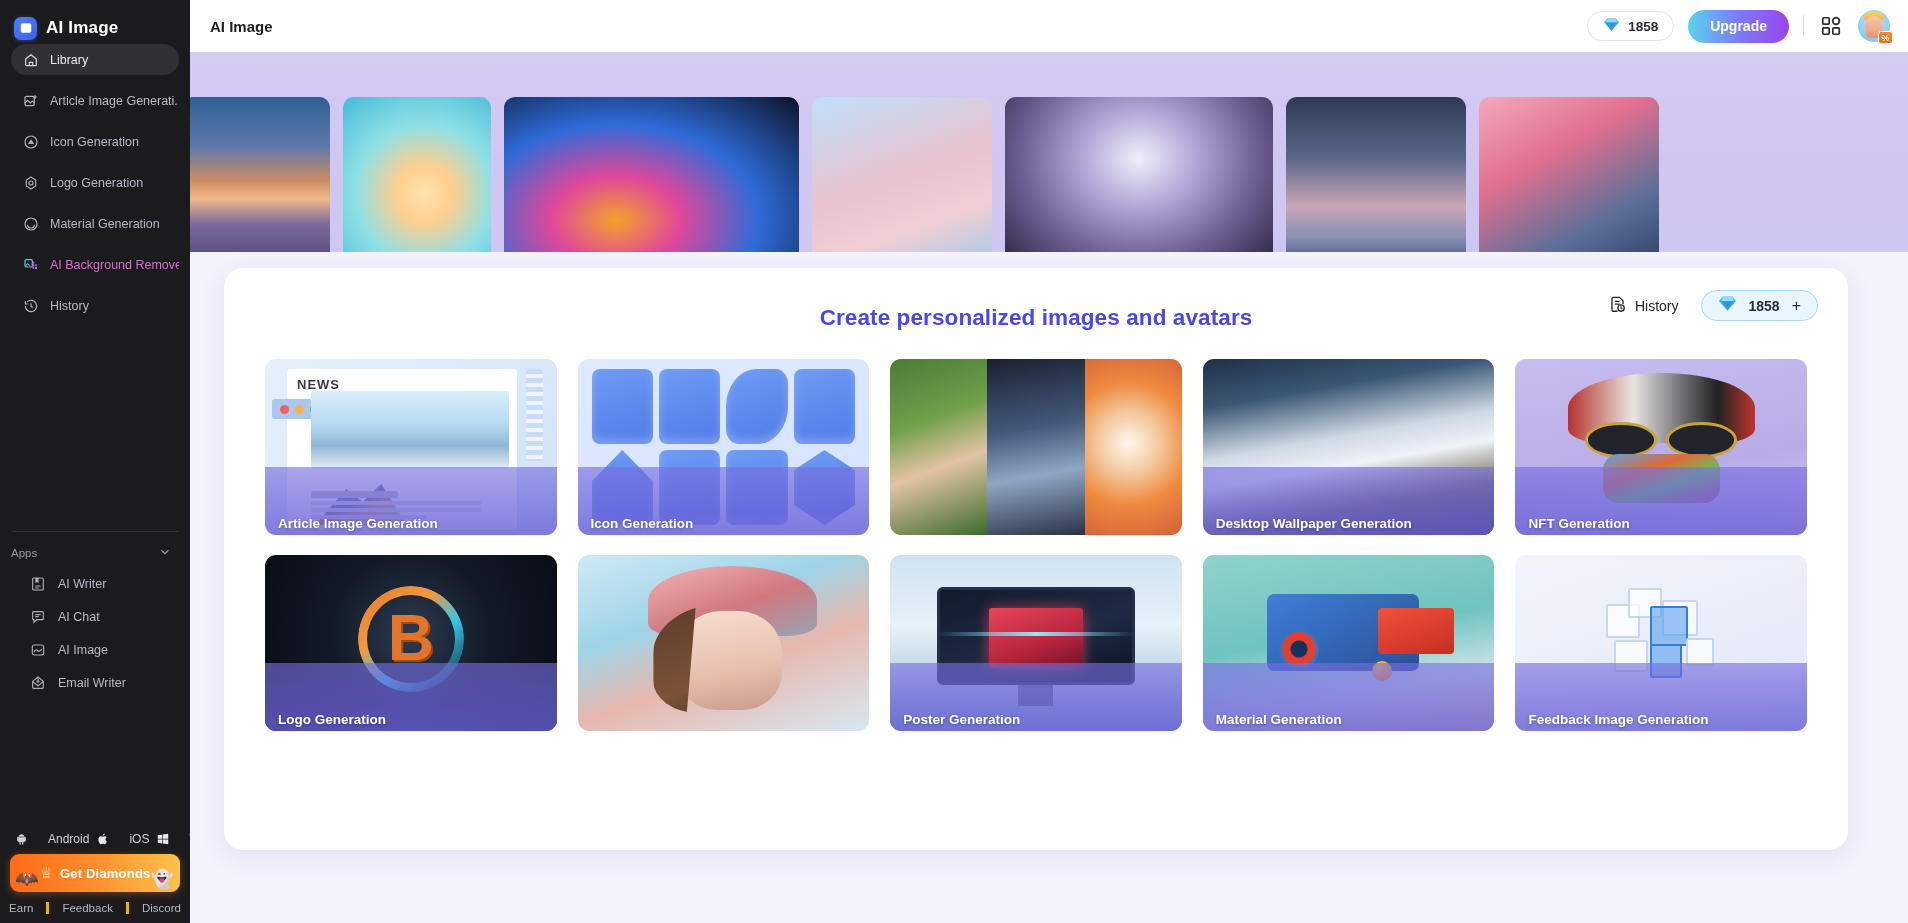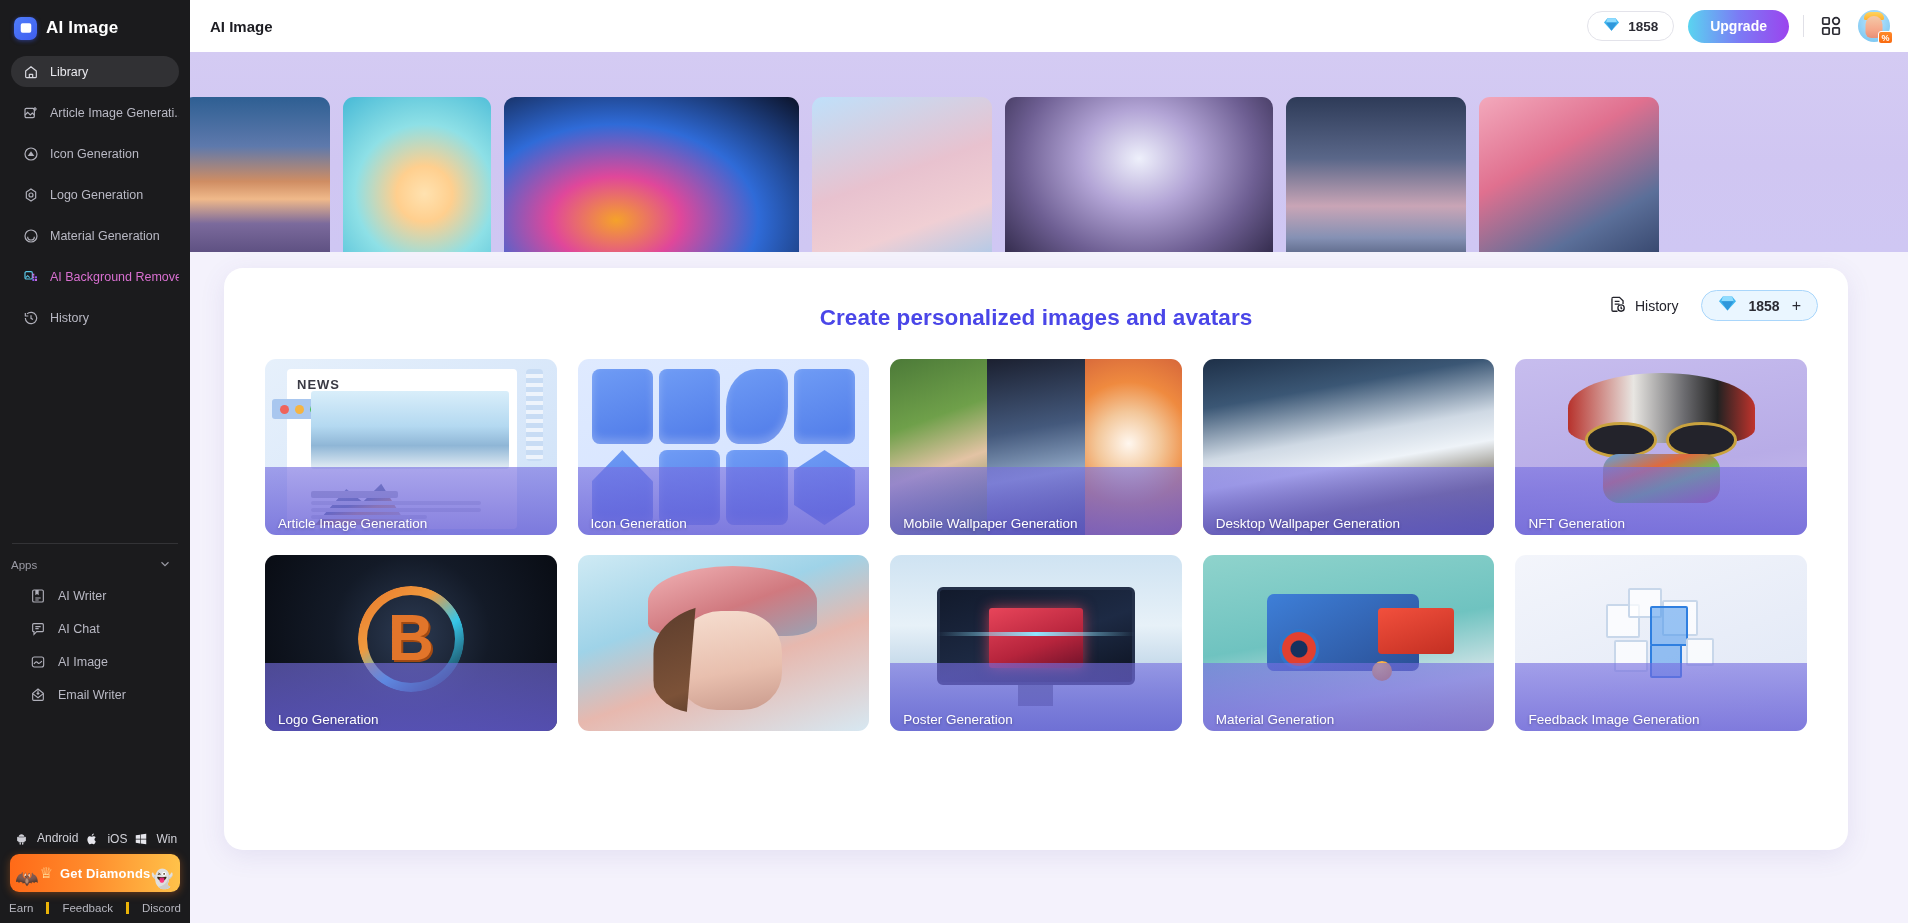--- a/index.html
+++ b/index.html
@@ -23,21 +23,21 @@
   .brand { display: flex; align-items: center; gap: 9px; padding: 12px 0 0 14px; height: 44px; }
   .brand-logo {
     width: 23px; height: 23px; border-radius: 7px;
     background: linear-gradient(140deg,#4f7dfb,#3f5ef0);
     display: flex; align-items: center; justify-content: center;
     box-shadow: 0 1px 4px rgba(60,90,240,.5);
   }
   .brand-logo svg { display:block; }
   .brand-name { color: #ffffff; font-size: 17px; font-weight: 700; letter-spacing: .2px; }
 
-  .nav { margin-top: 12px; padding: 0 11px; display: flex; flex-direction: column; gap: 10px; }
+  .nav { padding: 0 11px; display: flex; flex-direction: column; gap: 10px; }
   .nav-item {
     display: flex; align-items: center; gap: 11px;
     height: 31px; padding: 0 11px; border-radius: 16px;
     font-size: 12.5px; color: #b9b9c4; cursor: pointer;
     white-space: nowrap; overflow: hidden;
   }
   .nav-item .ico { width: 17px; height: 17px; flex: 0 0 17px; display:flex; align-items:center; justify-content:center; }
   .nav-item.active { background: #313134; color: #e9e9ee; }
   .nav-item.accent { color: #d86fd0; }
 
@@ -50,21 +50,21 @@
   }
   .apps-list { padding: 0 11px; display:flex; flex-direction:column; gap:2px; }
   .apps-list .nav-item { padding-left: 18px; gap: 12px; }
 
   .spacer { flex: 1 1 auto; }
 
   .platforms {
     display: flex; align-items: center; gap: 7px;
     padding: 0 12px 8px 14px; font-size: 12px; color: #d2d2d9;
   }
-  .platforms .pf { display: flex; gap: 8px; margin-top: 47px; }
+  .platforms .pf { display: flex; align-items: center; gap: 19px; margin-top: 47px; }
   .platforms svg { display:block; }
 
   .get-diamonds {
     margin: 0 10px 5px 10px; height: 38px; border-radius: 9px;
     background: linear-gradient(90deg,#ff6a18 0%, #ff8a2b 45%, #ffc24a 100%);
     display: flex; align-items: center; justify-content: center; gap: 7px;
     position: relative; cursor: pointer;
     box-shadow: 0 2px 8px rgba(255,122,30,.35);
   }
   .gd-text { color: #fff; font-size: 13px; font-weight: 700; letter-spacing:.2px; }
@@ -186,21 +186,21 @@
     position: relative; height: 176px; border-radius: 11px;
     overflow: hidden; cursor: pointer;
   }
   .tile .art { position:absolute; inset:0; }
   .tile .label-bar {
     position:absolute; left:0; right:0; bottom:0; height: 68px;
     background: linear-gradient(180deg, rgba(118,110,224,.62) 0%, rgba(103,95,214,.80) 100%);
     display:flex; align-items:center;
   }
   .tile .label {
-    color:#fff; font-size: 13.5px; font-weight: 400; padding: 0 13px;
+    color:#fff; font-size: 13.5px; font-weight: 700; padding: 0 13px;
     text-shadow: 0 1px 3px rgba(40,30,90,.45);
     white-space: nowrap;
     margin-top: 45px;
   }
 
   
   .a-article { background: linear-gradient(140deg,#e6f0fb 0%, #dbe9fa 50%, #cfe2f8 100%); }
   .a-article .win { position:absolute; left:22px; top:10px; right:40px; bottom:6px; background:#fff; border-radius:4px; }
   .a-article .news { position:absolute; left:32px; top:18px; font-size:13px; font-weight:700; color:#3a3a44; letter-spacing:1px; }
   .a-article .dots { position:absolute; left:7px; top:40px; width:92px; height:20px; background:#a9c7ef; border-radius:3px; display:flex; align-items:center; gap:6px; padding-left:8px;}
@@ -582,23 +582,20 @@
             <span class="label">Icon Generation</span>
           </div>
         </div>
 
         <div class="tile">
           <div class="art a-mobile">
               <i class="m1"></i>
               <i class="m2"></i>
               <i class="m3"></i>
             </div>
-          <div class="label-bar">
-            <span class="label">Mobile Wallpaper Generation</span>
-          </div>
         </div>
 
         <div class="tile">
           <div class="art a-desktop"></div>
           <div class="label-bar">
             <span class="label">Desktop Wallpaper Generation</span>
           </div>
         </div>
 
         <div class="tile">

